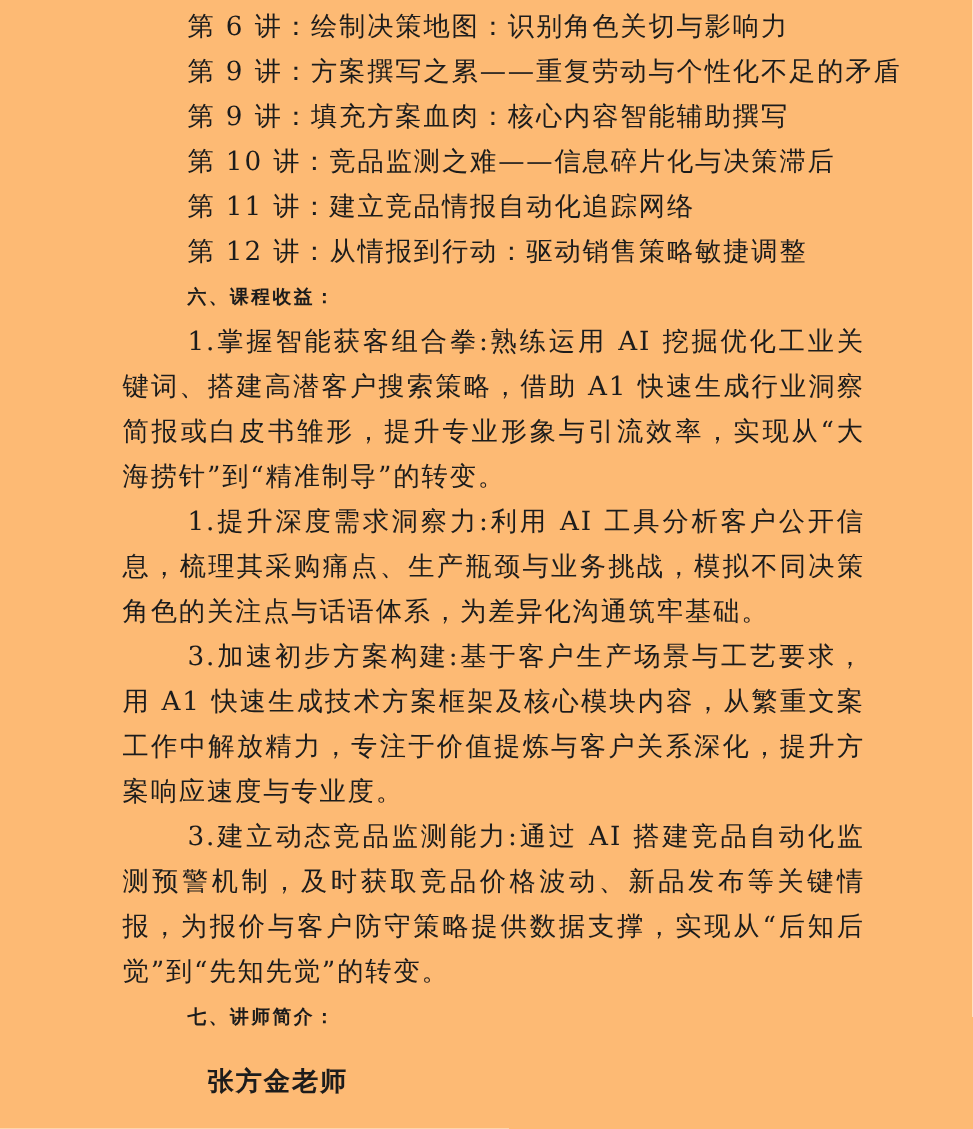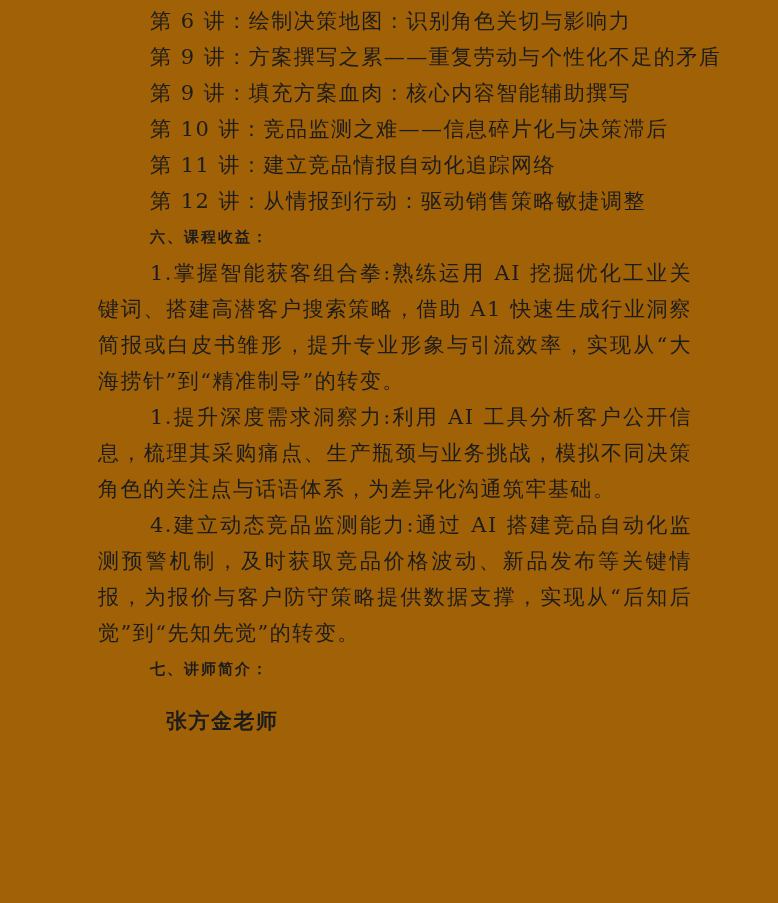--- a/index.html
+++ b/index.html
@@ -5,21 +5,21 @@
   html, body {
     margin: 0;
     padding: 0;
     background: #ffffff;
   }
   .page {
     position: relative;
     width: 778px;
     height: 903px;
     box-sizing: border-box;
-    background: #a16207;
+    background: #fdba74;
     color: #1c1c1c;
     font-family: "DejaVu Serif", "Liberation Serif", serif;
     font-size: 21px;
     line-height: 36px;
     padding: 3px 86px 0 98px;
     overflow: hidden;
     text-align: justify;
   }
   .lecture-line {
     padding-left: 52px;
@@ -58,21 +58,22 @@
     <div class="lecture-line">第 9 讲：填充方案血肉：核心内容智能辅助撰写</div>
     <div class="lecture-line">第 10 讲：竞品监测之难——信息碎片化与决策滞后</div>
     <div class="lecture-line">第 11 讲：建立竞品情报自动化追踪网络</div>
     <div class="lecture-line">第 12 讲：从情报到行动：驱动销售策略敏捷调整</div>
   </section>
 
   <section>
     <h2 class="heading">六、课程收益：</h2>
     <p class="para">1.掌握智能获客组合拳:熟练运用 AI 挖掘优化工业关键词、搭建高潜客户搜索策略，借助 A1 快速生成行业洞察简报或白皮书雏形，提升专业形象与引流效率，实现从“大海捞针”到“精准制导”的转变。</p>
     <p class="para">1.提升深度需求洞察力:利用 AI 工具分析客户公开信息，梳理其采购痛点、生产瓶颈与业务挑战，模拟不同决策角色的关注点与话语体系，为差异化沟通筑牢基础。</p>
-    <p class="para">4.建立动态竞品监测能力:通过 AI 搭建竞品自动化监测预警机制，及时获取竞品价格波动、新品发布等关键情报，为报价与客户防守策略提供数据支撑，实现从“后知后觉”到“先知先觉”的转变。</p>
+    <p class="para">3.加速初步方案构建:基于客户生产场景与工艺要求，用 A1 快速生成技术方案框架及核心模块内容，从繁重文案工作中解放精力，专注于价值提炼与客户关系深化，提升方案响应速度与专业度。</p>
+    <p class="para">3.建立动态竞品监测能力:通过 AI 搭建竞品自动化监测预警机制，及时获取竞品价格波动、新品发布等关键情报，为报价与客户防守策略提供数据支撑，实现从“后知后觉”到“先知先觉”的转变。</p>
   </section>
 
   <section>
     <h2 class="heading">七、讲师简介：</h2>
     <p class="lecturer-name">张方金老师</p>
   </section>
 
 </div>
 
 </body></html>

